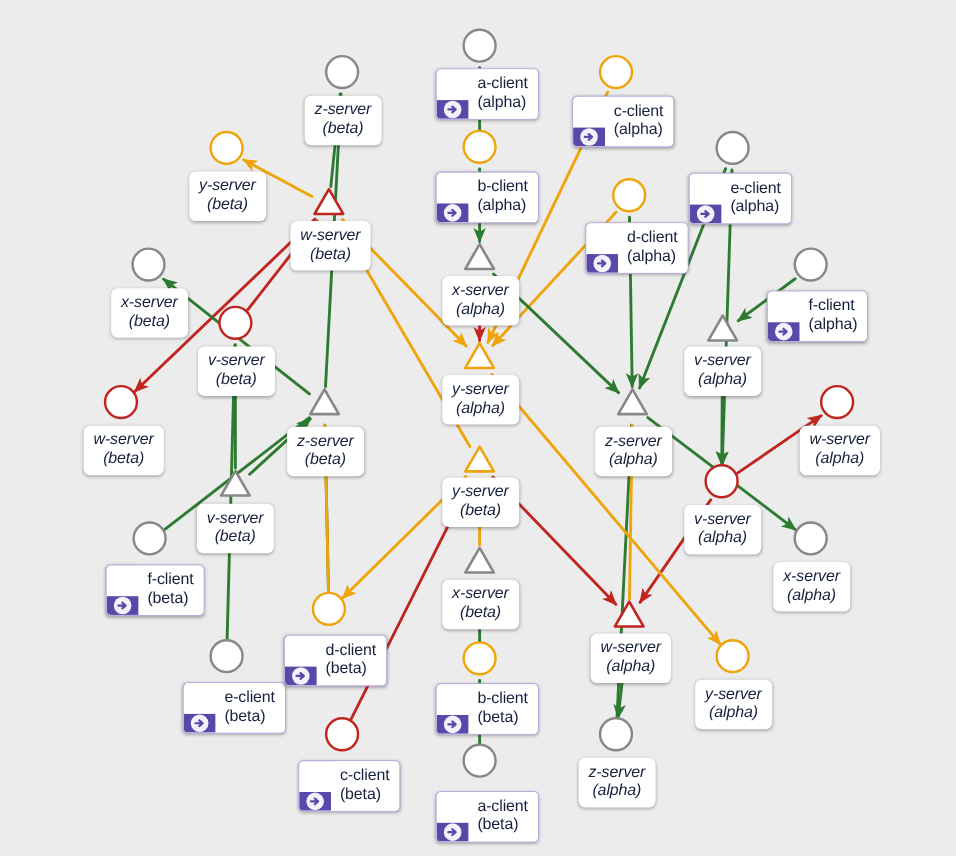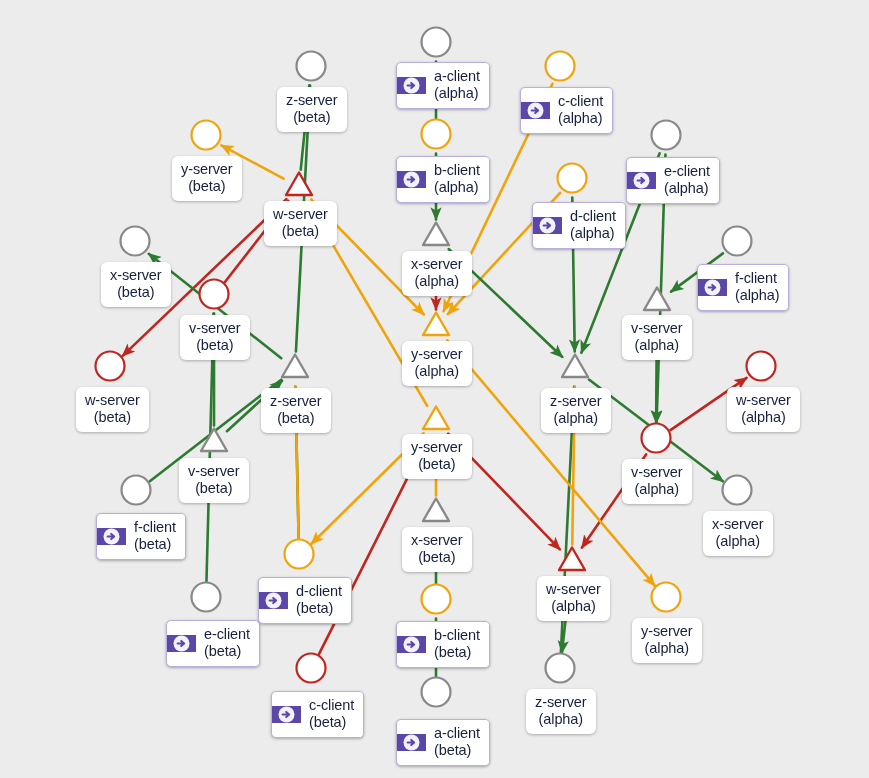--- a/index.html
+++ b/index.html
@@ -42,26 +42,26 @@
     border-radius: 6px;
     box-shadow: 0 1px 3px rgba(0,0,0,0.28);
     padding: 5px 9px 6px 9px;
     font-size: 14.5px;
     line-height: 1.16;
     color: #16213d;
     text-align: center;
     white-space: nowrap;
     letter-spacing: -0.1px;
   }
-  .label-card .ln { display: block; }
+  .label-card .ln { display: block; font-style: italic; }
   
   .client-card {
     position: absolute;
     display: flex;
-    align-items: center;
+    align-items: flex-end;
     border-radius: 5px;
     box-shadow: 0 1px 3px rgba(0,0,0,0.30);
     overflow: hidden;
     background: #ffffff;
     border: 1px solid #b9aee0;
   }
   .client-badge {
     background: #5b47a8;
     width: 29px;
     display: flex;

